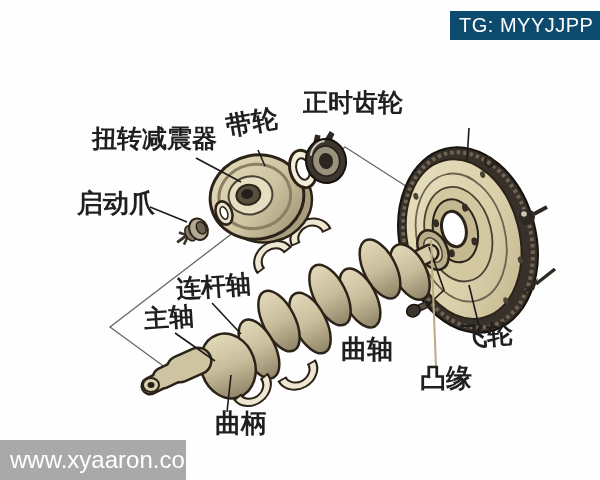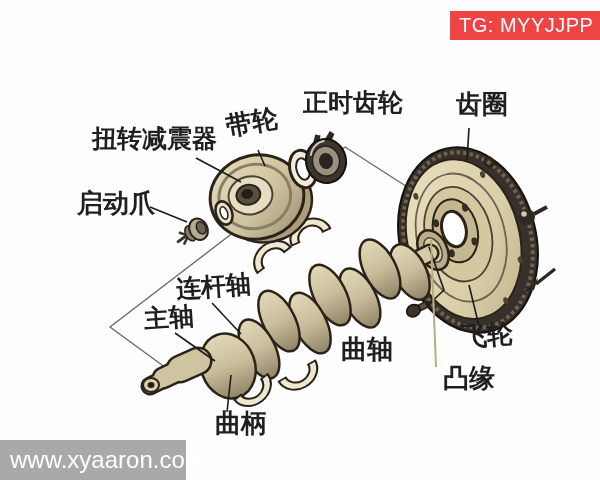--- a/index.html
+++ b/index.html
@@ -4,21 +4,21 @@
 <style>
   html,body{margin:0;padding:0;}
   body{width:600px;height:480px;background:#ffffff;overflow:hidden;
        font-family:"Liberation Sans",sans-serif;}
   .stage{position:relative;width:600px;height:480px;background:#fefefe;}
   .stage svg{position:absolute;left:0;top:0;}
   .lbl{position:absolute;color:#1f1f1f;white-space:nowrap;
        font-family:"Liberation Serif","DejaVu Serif",serif;
        font-weight:600;line-height:1.05;z-index:5;}
   .badge{position:absolute;left:450px;top:11px;width:150px;height:29px;
-         background:#ef4444;color:#ffffff;font-size:20px;line-height:29px;
+         background:#0c4a6e;color:#ffffff;font-size:20px;line-height:29px;
          padding-left:9px;box-sizing:border-box;z-index:6;letter-spacing:.5px;}
   .footerbar{position:absolute;left:0;top:440px;width:186px;height:40px;
          background:#a9a9a9;color:#ffffff;font-size:24px;line-height:40px;
          padding-left:10px;box-sizing:border-box;z-index:6;}
 </style>
 </head>
 <body>
 
 <div class="stage">
 
@@ -189,24 +189,23 @@
       <path d="M231,375 L227,412"></path>
       <path d="M479,326 L469,285"></path>
       <path d="M429,247 L444,290 L427,306"></path>
     </g>
     <path d="M436,367 L431,240" fill="none" stroke="#b9ac83" stroke-width="2"></path>
   </svg>
 
   <div class="lbl" style="left:92px;top:126px;font-size:25px;">扭转减震器</div>
   <div class="lbl" style="left:226px;top:109px;font-size:26px;transform:rotate(-10deg);">带轮</div>
   <div class="lbl" style="left:303px;top:90px;font-size:25px;">正时齿轮</div>
-  <div class="lbl" style="left:456px;top:91px;font-size:26px;">齿圈</div>
   <div class="lbl" style="left:77px;top:190px;font-size:26px;text-align:right;">启动爪</div>
   <div class="lbl" style="left:176px;top:274px;font-size:25px;transform:rotate(-4deg);">连杆轴</div>
   <div class="lbl" style="left:144px;top:305px;font-size:25px;transform:rotate(-4deg);">主轴</div>
   <div class="lbl" style="left:341px;top:336px;font-size:26px;">曲轴</div>
-  <div class="lbl" style="left:443px;top:365px;font-size:26px;">凸缘</div>
+  <div class="lbl" style="left:420px;top:365px;font-size:26px;">凸缘</div>
   <div class="lbl" style="left:461px;top:322px;font-size:26px;transform:rotate(-4deg);">飞轮</div>
   <div class="lbl" style="left:215px;top:410px;font-size:26px;">曲柄</div>
 
   <div class="badge">TG: MYYJJPP</div>
   <div class="footerbar">www.xyaaron.com</div>
 </div>
 
 </body></html>

